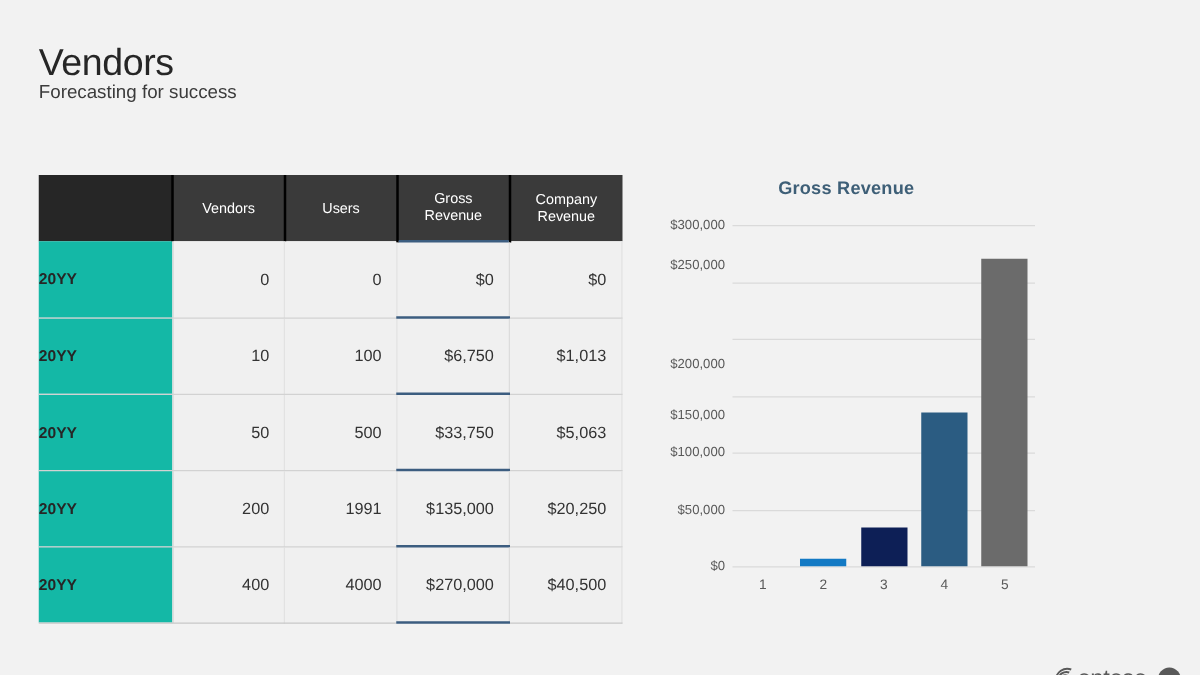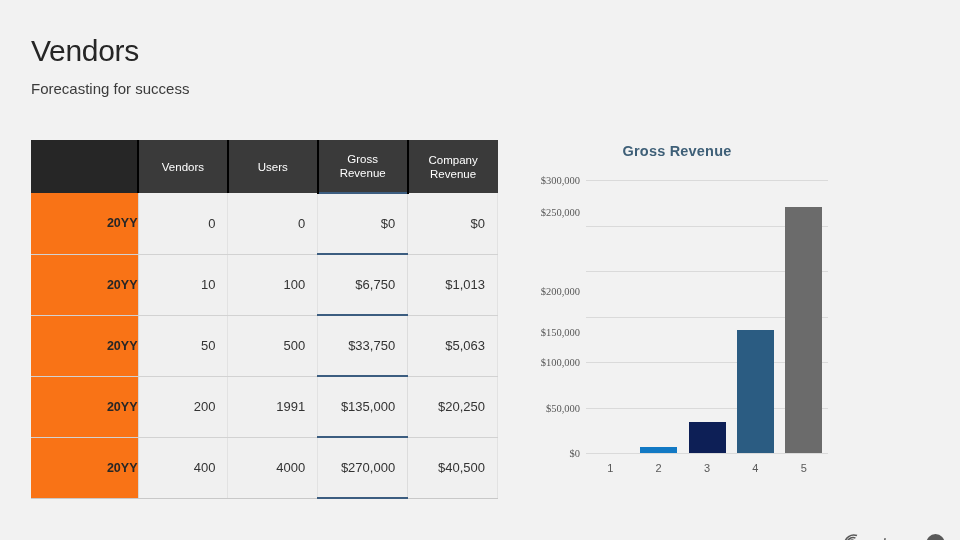--- a/index.html
+++ b/index.html
@@ -22,21 +22,21 @@
     top: 33px;
     font-size: 30px;
     font-weight: 400;
     letter-spacing: -0.3px;
     color: #262626;
     line-height: 36px;
   }
   #slide-subtitle {
     position: absolute;
     left: 31px;
-    top: 79px;
+    top: 64px;
     font-size: 15px;
     font-weight: 400;
     color: #3b3b3b;
     line-height: 20px;
   }
 
   
   #data-table {
     position: absolute;
     left: 31px;
@@ -75,25 +75,25 @@
     color: #333333;
     font-size: 13px;
     text-align: right;
     vertical-align: middle;
     padding: 0 12px 0 6px;
     border-bottom: 1px solid #d2d2d2;
     border-left: 1px solid #e2e2e2;
     border-right: 1px solid #e2e2e2;
   }
   #data-table tbody td.year-cell {
-    background: #f97316;
+    background: #14b8a6;
     color: #262626;
     font-weight: bold;
     font-size: 12.5px;
-    text-align: right;
+    text-align: left;
     padding: 0;
     border-left: none;
     border-right: 1px solid #d8d8d8;
   }
   #data-table tbody td.gross-cell {
     background: #f0f0f0;
     border-top: 2.5px solid #3c5d80;
     border-bottom: 2.5px solid #3c5d80;
     border-left: 1px solid #dcdcdc;
     border-right: 1px solid #dcdcdc;
@@ -140,21 +140,20 @@
   }
   .ytick {
     position: absolute;
     right: 262px;
     width: 120px;
     text-align: right;
     font-size: 10.5px;
     color: #595959;
     transform: translateY(-50%);
     white-space: nowrap;
-    font-family: Liberation Serif, serif;
   }
   .bar {
     position: absolute;
     bottom: 0;
   }
   .xtick {
     position: absolute;
     text-align: center;
     font-size: 11px;
     color: #595959;

